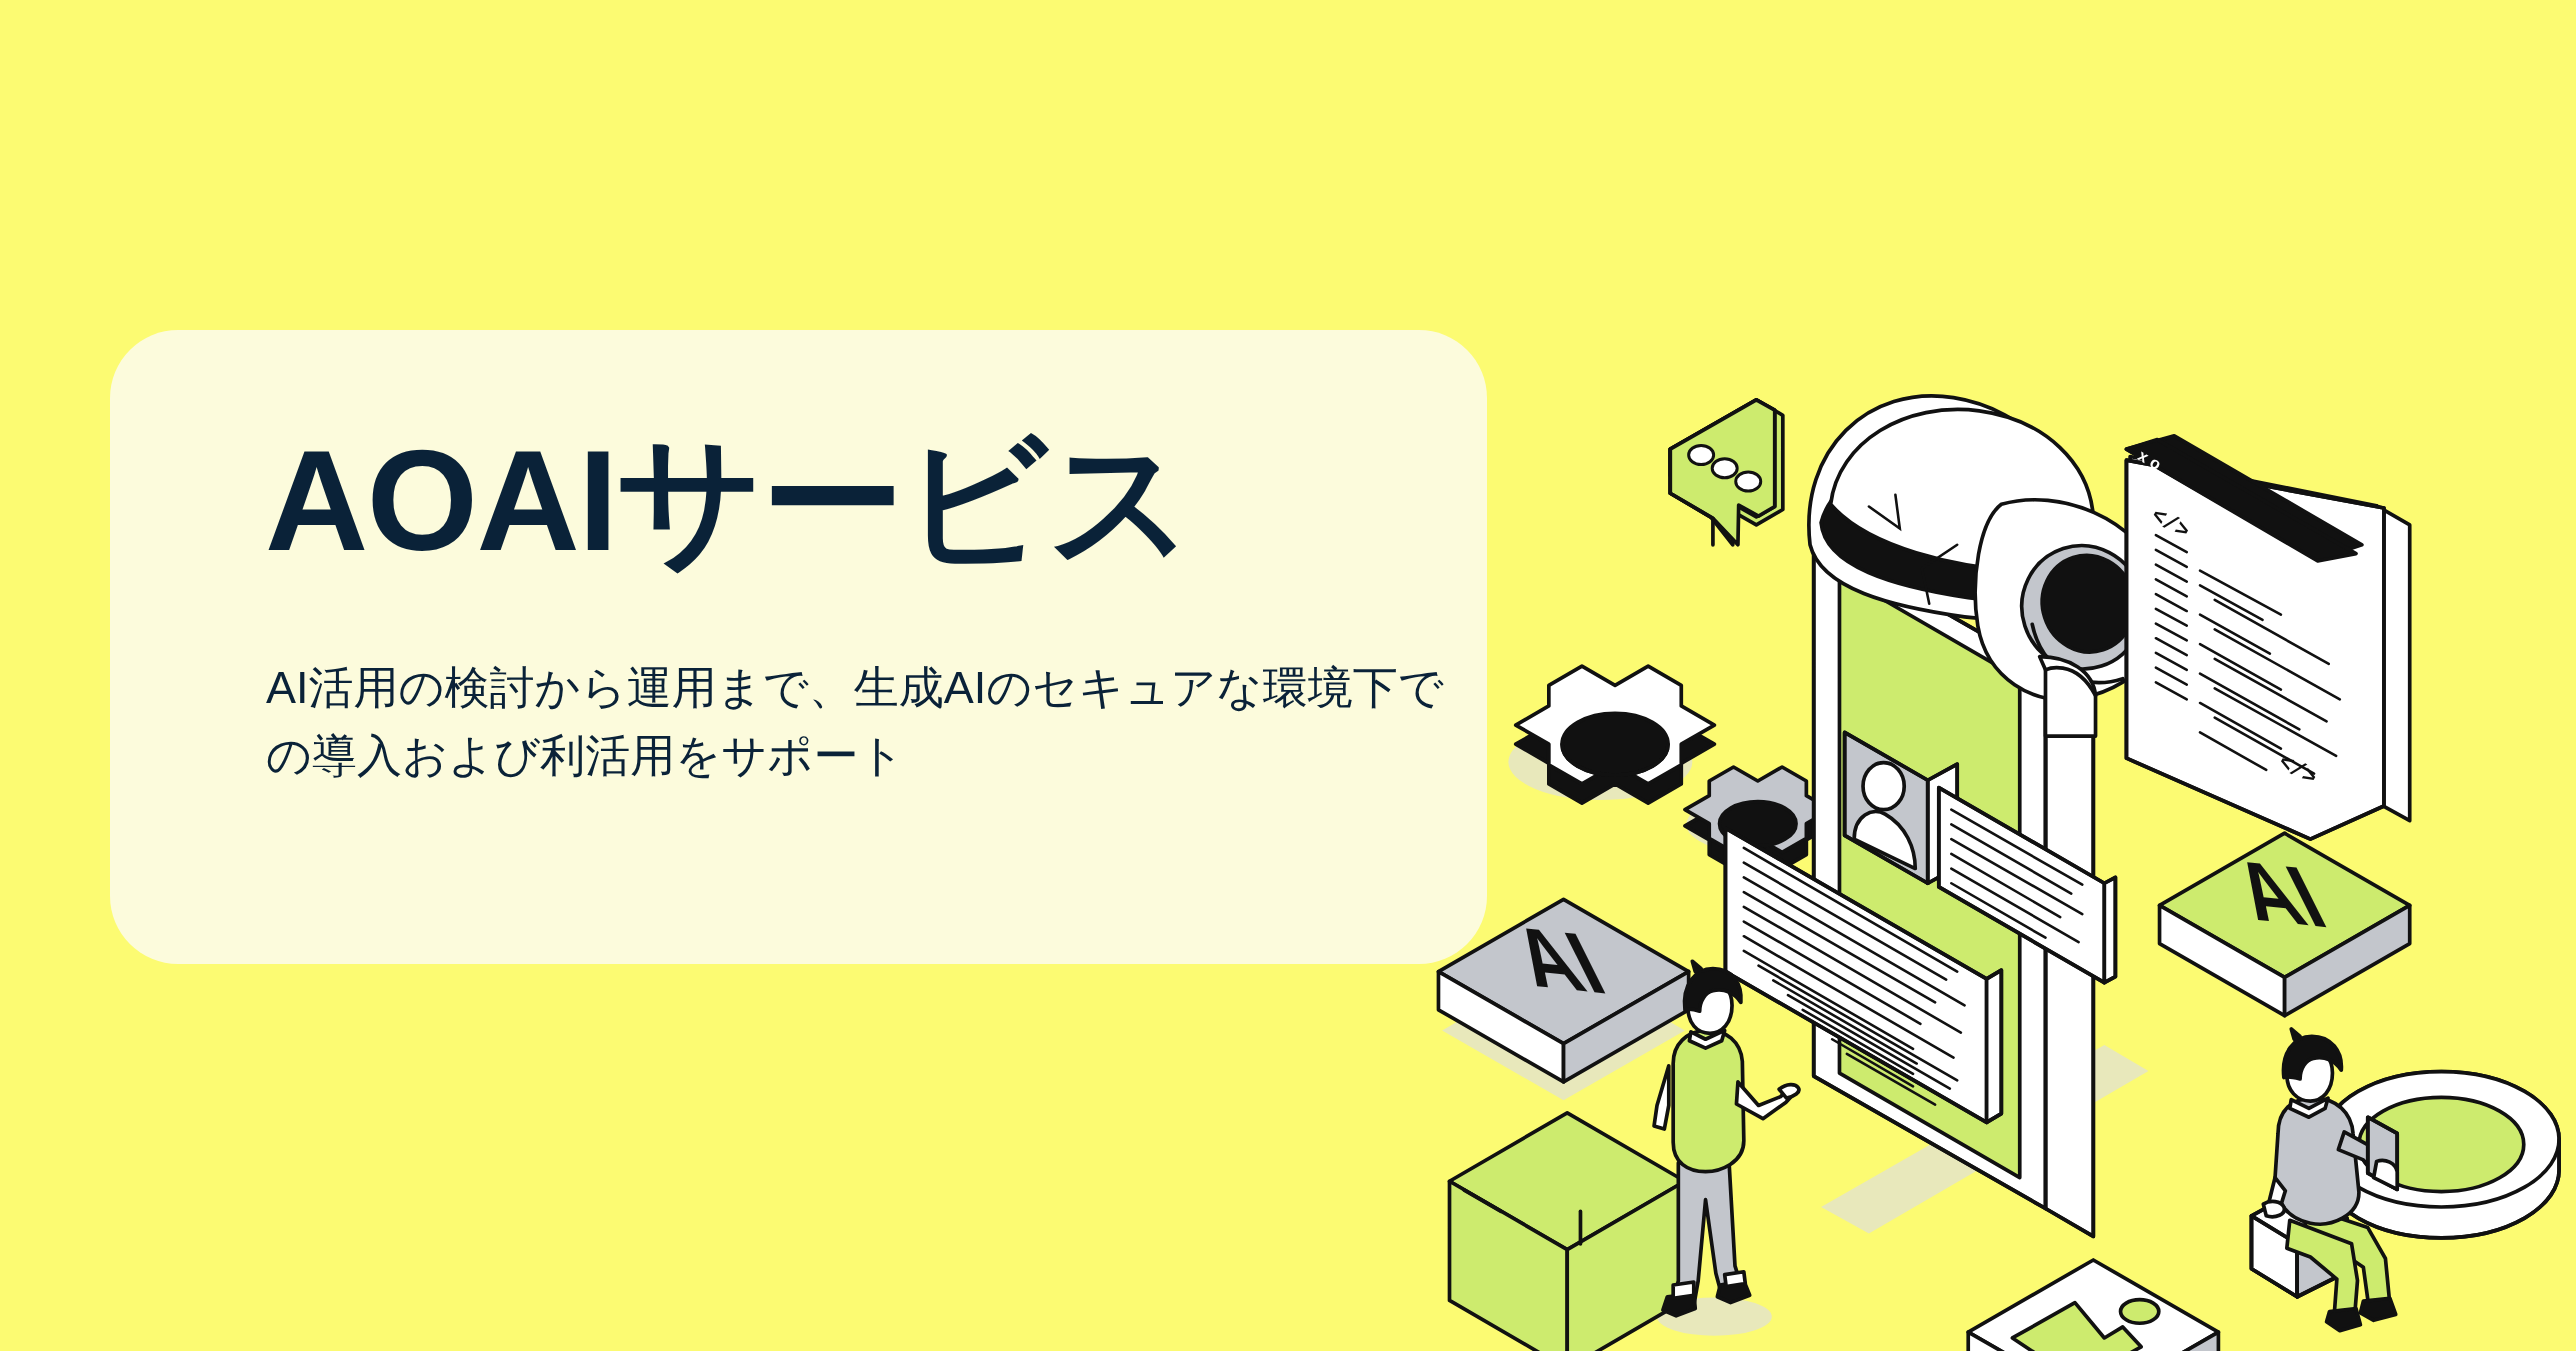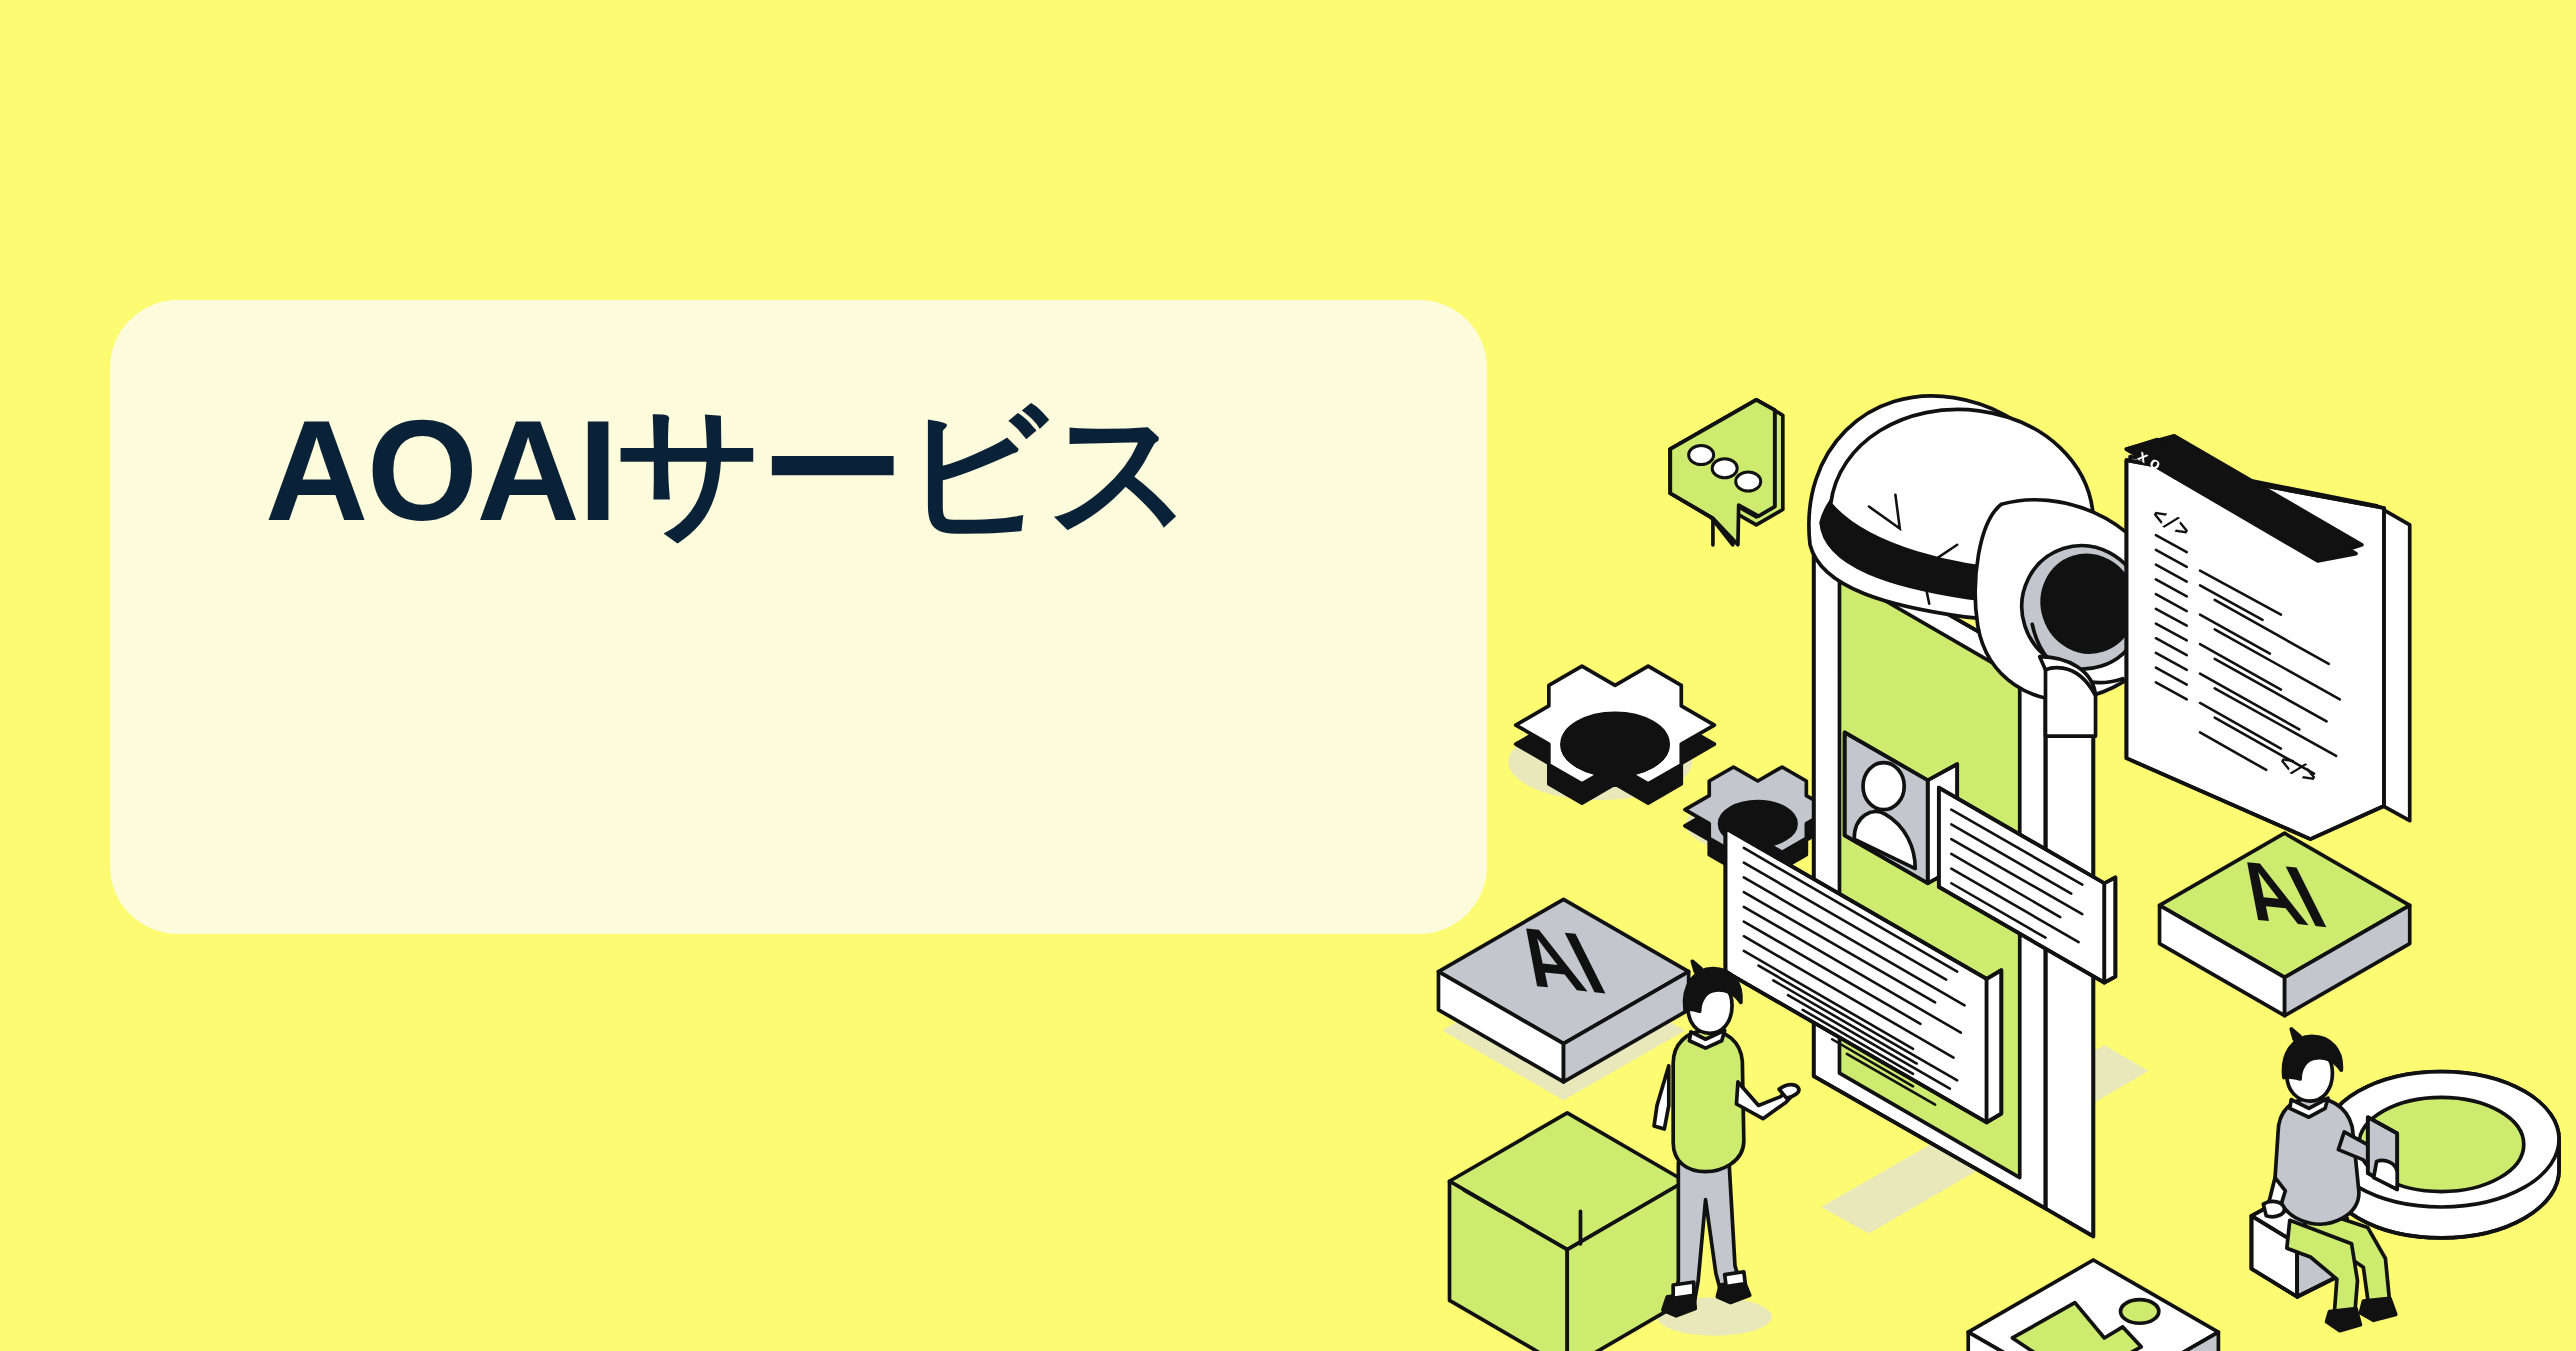--- a/index.html
+++ b/index.html
@@ -17,21 +17,21 @@
   }
   .bg {
     position: absolute;
     inset: 0;
     background: #fcfb72;
   }
   
   .text-card {
     position: absolute;
     left: 110px;
-    top: 300px;
+    top: 330px;
     width: 1377px;
     height: 634px;
     background: #fcfbdc;
     border-radius: 68px;
   }
   .title {
     position: absolute;
     left: 155px;
     top: 96px;
     margin: 0;
@@ -64,20 +64,21 @@
   #art svg { display: block; width: 100%; height: 100%; }
 </style>
 </head>
 <body>
 
 <div id="banner">
   <div class="bg"></div>
 
   <div class="text-card">
     <h1 class="title">AOAIサービス</h1>
+    <p class="subtitle">AI活用の検討から運用まで、生成AIのセキュアな環境下での導入および利活用をサポート</p>
   </div>
 
   <div id="art">
     <svg viewBox="0 0 1601 1397" xmlns="http://www.w3.org/2000/svg">
       <defs>
         <style>
           .ln   { fill:none; stroke:#111; stroke-width:5; stroke-linejoin:round; stroke-linecap:round; }
           .lnT  { fill:none; stroke:#111; stroke-width:3.5; stroke-linecap:round; }
           .wh   { fill:#ffffff; stroke:#111; stroke-width:5; stroke-linejoin:round; }
           .gr   { fill:#cdeb6e; stroke:#111; stroke-width:5; stroke-linejoin:round; }

